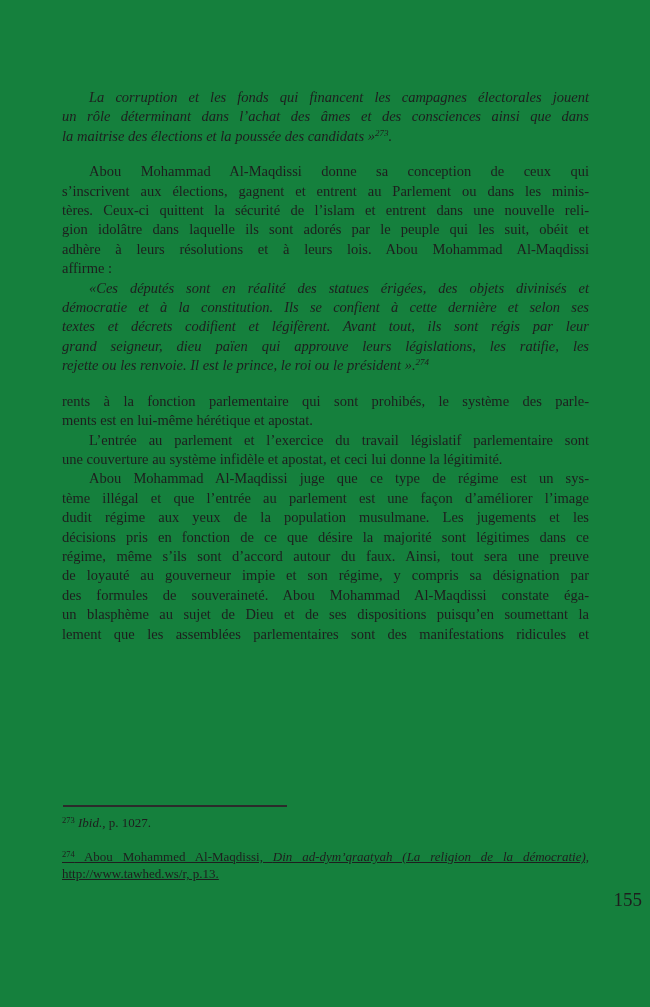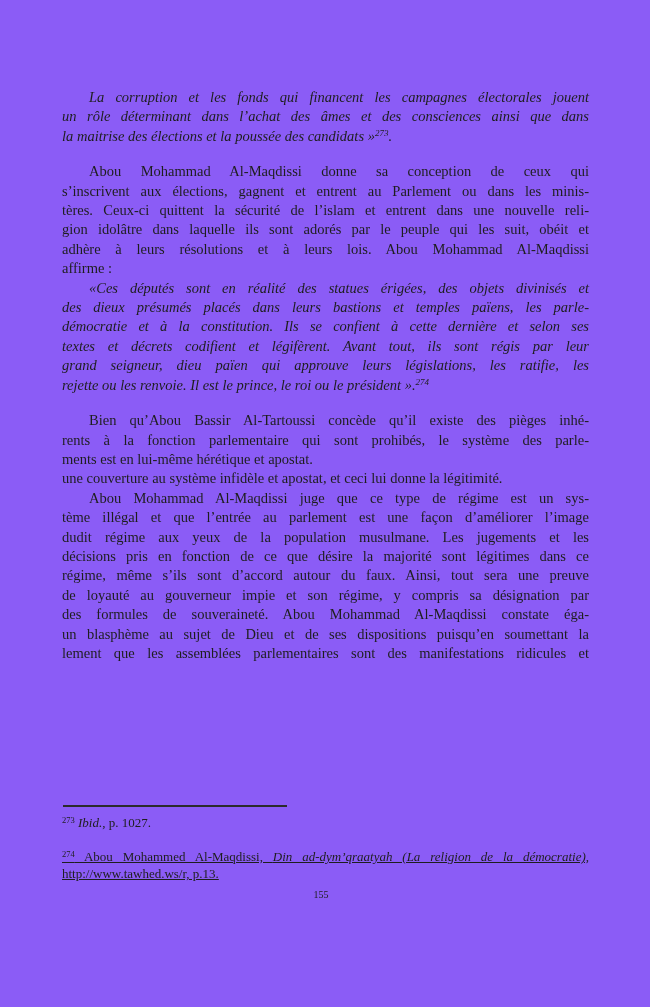--- a/index.html
+++ b/index.html
@@ -1,20 +1,20 @@
 <!DOCTYPE html>
 <html><head>
 <meta charset="utf-8">
 <style>
   html, body { margin: 0; padding: 0; background: #e8e8e8; }
   .page {
     position: relative;
     width: 650px;
     height: 1007px;
-    background: #8b5cf6;
+    background: #15803d;
     font-family: "Liberation Serif", serif;
     color: #1e1e1e;
     overflow: hidden;
   }
   .body-text {
     position: absolute;
     left: 62px;
     top: 88px;
     width: 527px;
     font-size: 14.5px;
@@ -52,22 +52,22 @@
     font-size: 13px;
     line-height: 17px;
   }
   .footnotes .para.spaced { margin-top: 17px; text-decoration: underline; }
   .footnotes sup { font-size: 8.5px; top: -4px; }
   .page-number {
     position: absolute;
     top: 889px;
     left: 0;
     width: 642px;
-    text-align: center;
-    font-size: 10px;
+    text-align: right;
+    font-size: 19px;
   }
 </style>
 </head>
 <body>
 
 <div class="page">
   <div class="body-text" id="body-text">
       <div class="para italic">
         <div class="line first"><span>La corruption et les fonds qui financent les campagnes électorales jouent</span></div>
         <div class="line"><span>un rôle déterminant dans l’achat des âmes et des consciences ainsi que dans</span></div>
@@ -76,32 +76,31 @@
       <div class="para spaced">
         <div class="line first"><span>Abou Mohammad Al-Maqdissi donne sa conception de ceux qui</span></div>
         <div class="line"><span>s’inscrivent aux élections, gagnent et entrent au Parlement ou dans les minis-</span></div>
         <div class="line"><span>tères. Ceux-ci quittent la sécurité de l’islam et entrent dans une nouvelle reli-</span></div>
         <div class="line"><span>gion idolâtre dans laquelle ils sont adorés par le peuple qui les suit, obéit et</span></div>
         <div class="line"><span>adhère à leurs résolutions et à leurs lois. Abou Mohammad Al-Maqdissi</span></div>
         <div class="line last"><span>affirme :</span></div>
       </div>
       <div class="para italic">
         <div class="line first"><span>«Ces députés sont en réalité des statues érigées, des objets divinisés et</span></div>
-        <div class="line"><span>des dieux présumés placés dans leurs bastions et temples païens, les parle-</span></div>
         <div class="line"><span>démocratie et à la constitution. Ils se confient à cette dernière et selon ses</span></div>
         <div class="line"><span>textes et décrets codifient et légifèrent. Avant tout, ils sont régis par leur</span></div>
         <div class="line"><span>grand seigneur, dieu païen qui approuve leurs législations, les ratifie, les</span></div>
         <div class="line last"><span>rejette ou les renvoie. Il est le prince, le roi ou le président ».</span><sup>274</sup></div>
       </div>
       <div class="para spaced">
-        <div class="line first"><span>Bien qu’Abou Bassir Al-Tartoussi concède qu’il existe des pièges inhé-</span></div>
         <div class="line"><span>rents à la fonction parlementaire qui sont prohibés, le système des parle-</span></div>
         <div class="line last"><span>ments est en lui-même hérétique et apostat.</span></div>
       </div>
       <div class="para">
+        <div class="line first"><span>L’entrée au parlement et l’exercice du travail législatif parlementaire sont</span></div>
         <div class="line last"><span>une couverture au système infidèle et apostat, et ceci lui donne la légitimité.</span></div>
       </div>
       <div class="para">
         <div class="line first"><span>Abou Mohammad Al-Maqdissi juge que ce type de régime est un sys-</span></div>
         <div class="line"><span>tème illégal et que l’entrée au parlement est une façon d’améliorer l’image</span></div>
         <div class="line"><span>dudit régime aux yeux de la population musulmane. Les jugements et les</span></div>
         <div class="line"><span>décisions pris en fonction de ce que désire la majorité sont légitimes dans ce</span></div>
         <div class="line"><span>régime, même s’ils sont d’accord autour du faux. Ainsi, tout sera une preuve</span></div>
         <div class="line"><span>de loyauté au gouverneur impie et son régime, y compris sa désignation par</span></div>
         <div class="line"><span>des formules de souveraineté. Abou Mohammad Al-Maqdissi constate éga-</span></div>

